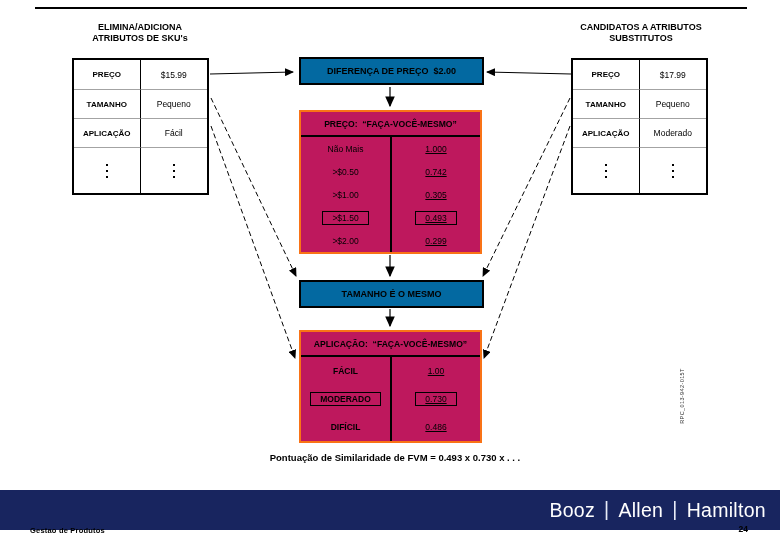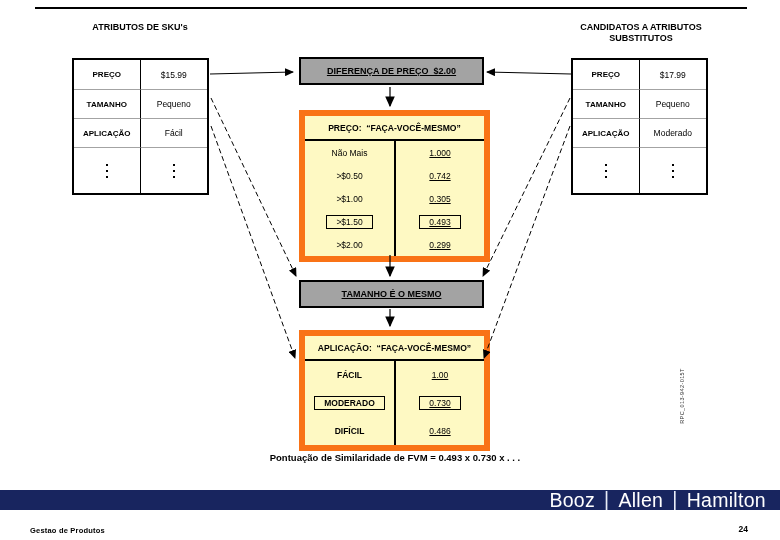--- a/index.html
+++ b/index.html
@@ -15,60 +15,61 @@
               display:grid;grid-template-columns:1fr 1fr;grid-template-rows:30px 29px 29px 45px;}
   .attr-table.left{left:72px;}
   .attr-table.right{left:571px;}
   .attr-table .cell{display:flex;align-items:center;justify-content:center;
                     border-bottom:1px solid #a3a3a3;font-size:8.5px;}
   .attr-table .cell.lab{font-weight:bold;border-right:1px solid #000;font-size:8px;}
   .attr-table .cell.last{border-bottom:none;}
   .vdots{width:2px;height:2px;background:#000;display:inline-block;
          box-shadow:0 6px 0 #000,0 12px 0 #000;margin-bottom:12px;}
 
-  .cbox{position:absolute;left:299px;width:181px;border:2px solid #000;background:#a3a3a3;
-        display:flex;align-items:center;justify-content:center;font-weight:bold;font-size:9px;text-decoration:underline;}
+  .cbox{position:absolute;left:299px;width:181px;border:2px solid #000;background:#0369a1;
+        display:flex;align-items:center;justify-content:center;font-weight:bold;font-size:9px;}
   .diff-box{top:57px;height:24px;}
   .size-box{top:280px;height:24px;}
 
-  .ctable{position:absolute;left:299px;width:179px;border:6px solid #f97316;background:#fef9c3;}
+  .ctable{position:absolute;left:299px;width:179px;border:2px solid #f97316;background:#be185d;}
   .ctable .hdr{height:23px;border-bottom:2px solid #000;display:flex;align-items:center;
                justify-content:center;font-weight:bold;font-size:8.6px;white-space:nowrap;}
   .ctable .body{display:grid;grid-template-columns:89px 1fr;border-radius:20px;}
   .ctable .bcell{display:flex;align-items:center;justify-content:center;font-size:8.5px;}
   .ctable .bcell.val{border-left:2px solid #000;text-decoration:underline;}
   .price-table{top:110px;}
   .price-table .body{grid-auto-rows:23px;}
   .app-table{top:330px;}
   .app-table .body{grid-auto-rows:28px;}
   .app-table .bcell.lab{font-weight:bold;}
   .hibox{border:1px solid #000;padding:1px 9px;display:inline-block;}
 
   .caption{position:absolute;left:160px;top:452px;width:470px;text-align:center;
            font-weight:bold;font-size:9.5px;}
   .side-label{position:absolute;left:632px;top:393px;width:100px;text-align:center;
               transform:rotate(-90deg);font-size:5.5px;color:#333;letter-spacing:.4px;}
 
   svg.overlay{position:absolute;left:0;top:0;pointer-events:none;}
 
-  .footer-bar{position:absolute;left:0;top:490px;width:780px;height:20px;background:#18255f;
+  .footer-bar{position:absolute;left:0;top:490px;width:780px;height:40px;background:#18255f;
               display:flex;align-items:center;justify-content:flex-end;padding-right:14px;
               box-sizing:border-box;}
   .logo{color:#fff;font-size:19.5px;letter-spacing:.3px;white-space:nowrap;}
   .logo .sep{margin:0 9px;font-weight:400;color:#e8ecf7;position:relative;top:-1px;}
   .footer-left{position:absolute;left:30px;top:526px;font-weight:bold;font-size:7.5px;letter-spacing:.2px;}
   .page-num{position:absolute;right:32px;top:524px;font-weight:bold;font-size:8.5px;}
 </style>
 </head>
 <body>
 
 <div class="slide">
   <div class="toprule"></div>
 
   <div class="tbl-title left">
+    <div>ELIMINA/ADICIONA</div>
     <div>ATRIBUTOS DE SKU's</div>
   </div>
 
   <div class="tbl-title right">
     <div>CANDIDATOS A ATRIBUTOS</div>
     <div>SUBSTITUTOS</div>
   </div>
 
   <div class="attr-table left">
     <div class="cell lab">PREÇO</div>

